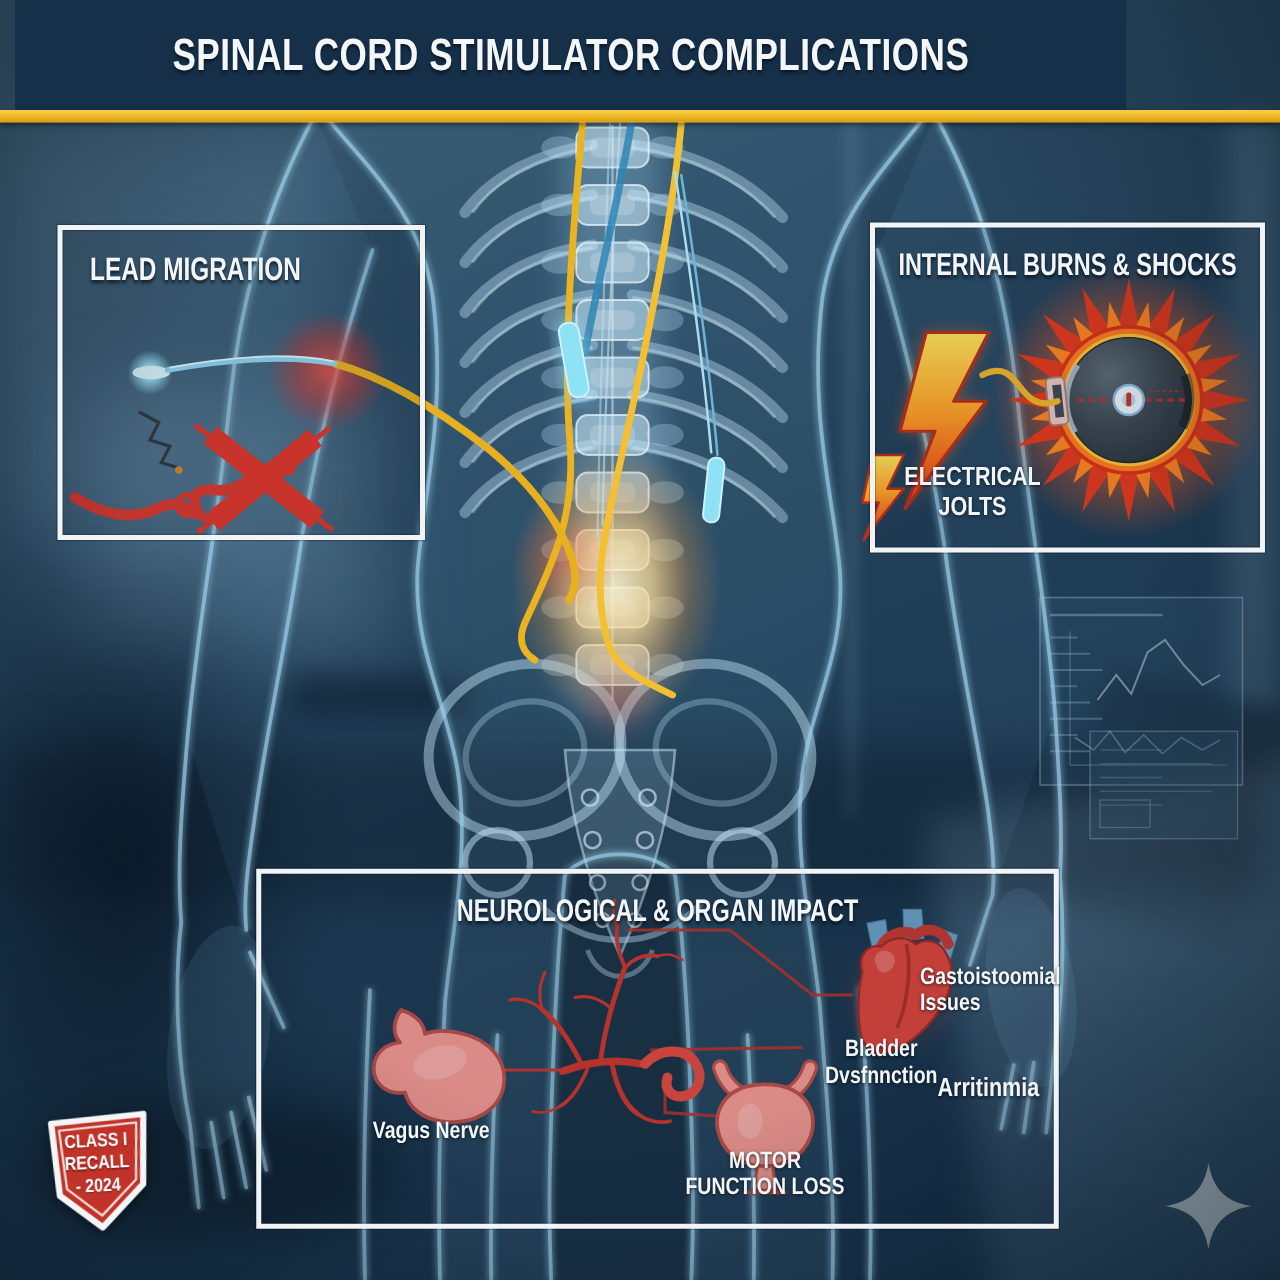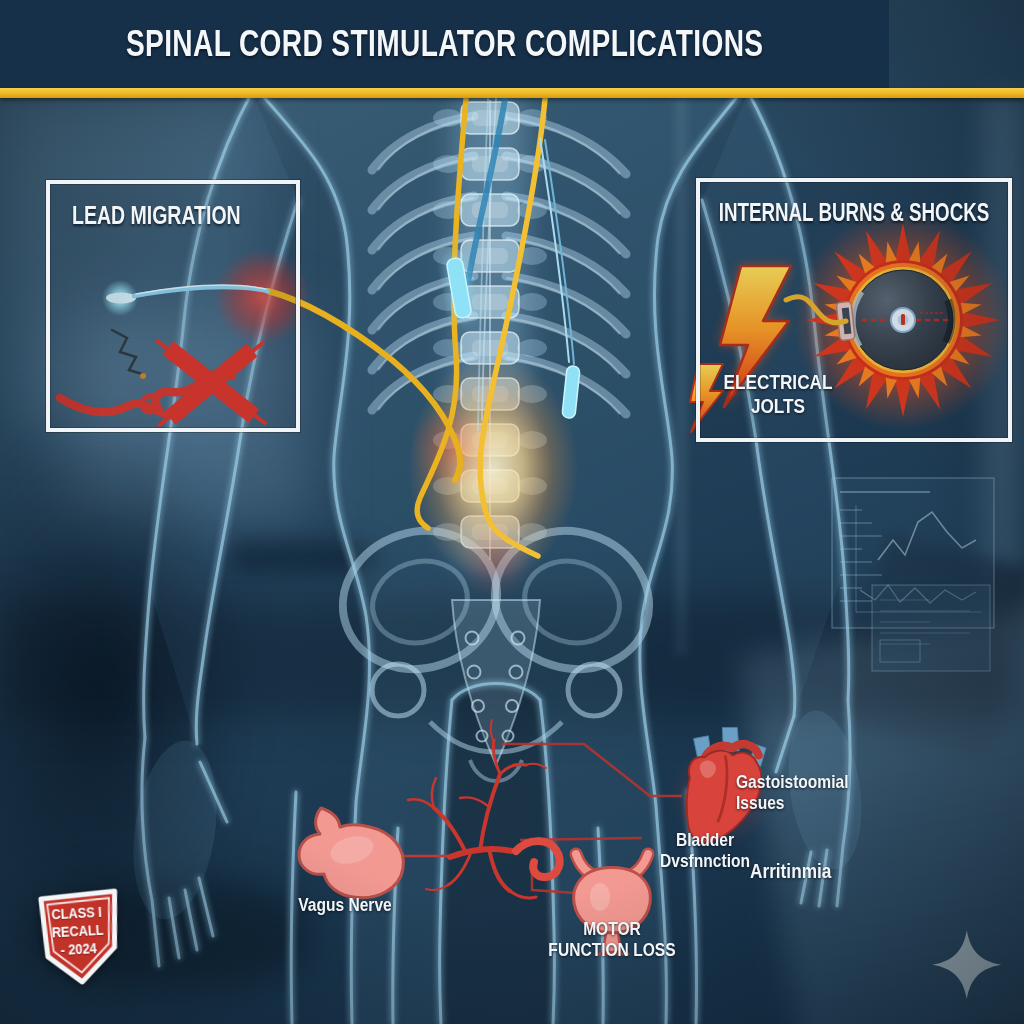--- a/index.html
+++ b/index.html
@@ -17,27 +17,27 @@
   .window-light2{left:60px;top:310px;width:250px;height:210px;background:rgba(140,176,202,.25);filter:blur(30px);}
   .seam{left:676px;top:95px;width:10px;height:560px;background:rgba(150,185,210,.16);filter:blur(5px);}
   .rightlight{left:982px;top:95px;width:42px;height:520px;background:rgba(145,180,205,.22);filter:blur(12px);}
   .monitor{left:862px;top:548px;width:150px;height:195px;background:rgba(22,42,60,.72);transform:rotate(14deg);filter:blur(8px);border-radius:6px;}
   .desk{left:770px;top:630px;width:300px;height:420px;background:linear-gradient(180deg,rgba(110,145,168,.45),rgba(62,96,120,.35));transform:rotate(-9deg);filter:blur(15px);}
   .shadowband{left:0;top:598px;width:1024px;height:120px;background:rgba(6,16,28,.32);filter:blur(20px);}
   .vignette{position:absolute;inset:0;background:radial-gradient(ellipse at 50% 45%,rgba(0,0,0,0) 55%,rgba(3,10,18,.40) 100%);pointer-events:none;z-index:15;}
 
   #art{position:absolute;left:0;top:0;z-index:10;}
 
-  .title-bar{position:absolute;left:0;top:0;width:889px;height:88px;background:#16304a;z-index:30;display:flex;align-items:center;justify-content:center;}
+  .title-bar{position:absolute;left:12px;top:0;width:889px;height:88px;background:#16304a;z-index:30;display:flex;align-items:center;justify-content:center;}
   .title-bar h1{margin:0;color:#f4f7f9;font-size:36px;font-weight:bold;letter-spacing:.5px;white-space:nowrap;transform:scaleX(.78);transform-origin:center;text-shadow:0 2px 3px rgba(0,0,0,.5);}
   .gold-bar{position:absolute;left:0;top:88px;width:1024px;height:10px;background:linear-gradient(180deg,#f8cf4a 0%,#efb824 55%,#d99b10 100%);box-shadow:0 2px 4px rgba(0,0,0,.45);z-index:30;}
 
   .panel{position:absolute;border:4px solid #f1f4f6;background:rgba(10,24,38,.10);box-shadow:0 0 0 1px rgba(0,0,0,.25), inset 0 0 0 1px rgba(0,0,0,.2);z-index:20;}
   .panel h2{margin:0;color:#f3f6f8;font-weight:bold;white-space:nowrap;text-shadow:0 2px 3px rgba(3,10,18,.7);}
-  .p-lead{left:46px;top:180px;width:254px;height:252px;text-align:right;}
+  .p-lead{left:46px;top:180px;width:294px;height:252px;text-align:right;}
   .p-lead h2{position:absolute;left:22px;top:16px;font-size:26px;transform:scaleX(.75);transform-origin:left center;}
   .p-burns{left:696px;top:178px;width:316px;height:264px;}
   .p-burns h2{position:absolute;left:50%;top:16px;font-size:25px;transform:translateX(-50%) scaleX(.75);transform-origin:center;}
   .p-neuro{left:205px;top:695px;width:642px;height:288px;}
   .p-neuro h2{position:absolute;left:50%;top:16px;font-size:25px;transform:translateX(-50%) scaleX(.75);transform-origin:center;}
 
   .lbl{position:absolute;color:#f2f6f9;font-weight:bold;white-space:pre-line;line-height:1.13;text-shadow:0 1px 3px rgba(4,12,20,.75);z-index:25;}
   .cond{transform:scaleX(.82);transform-origin:center top;}
   .lbl-jolts{left:708px;top:370px;width:140px;text-align:center;font-size:21px;}
   .lbl-vagus{left:285px;top:894px;width:120px;text-align:center;font-size:19px;}
@@ -426,20 +426,23 @@
   <section class="panel p-lead">
     <h2>LEAD MIGRATION</h2>
   </section>
 
   <section class="panel p-burns">
     <h2>INTERNAL BURNS &amp; SHOCKS</h2>
   </section>
   <div class="lbl lbl-jolts cond">ELECTRICAL
 JOLTS</div>
 
+  <section class="panel p-neuro">
+    <h2>NEUROLOGICAL &amp; ORGAN IMPACT</h2>
+  </section>
   <div class="lbl lbl-vagus cond">Vagus Nerve</div>
   <div class="lbl lbl-gastro cond">Gastoistoomial
 Issues</div>
   <div class="lbl lbl-bladder cond">Bladder
 Dvsfnnction</div>
   <div class="lbl lbl-arr cond">Arritinmia</div>
   <div class="lbl lbl-motor cond">MOTOR
 FUNCTION LOSS</div>
 
   <div class="badge">

